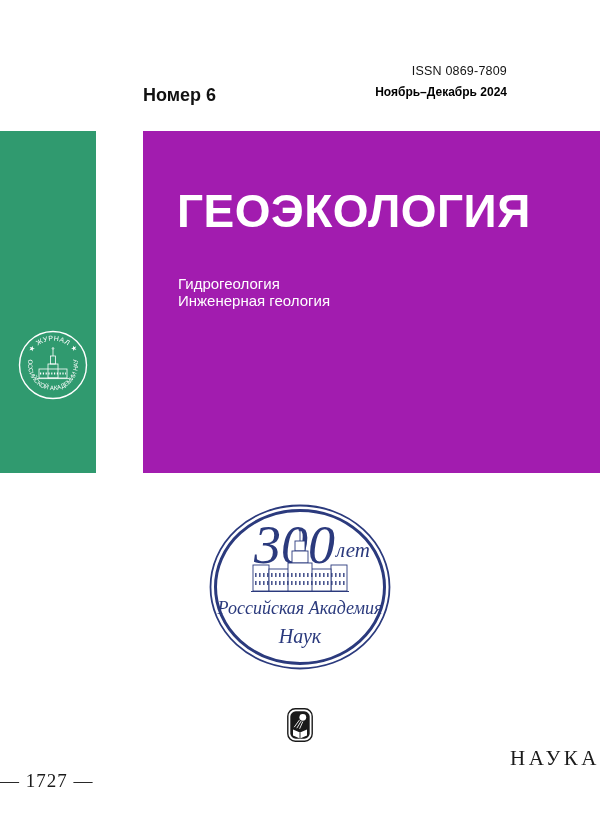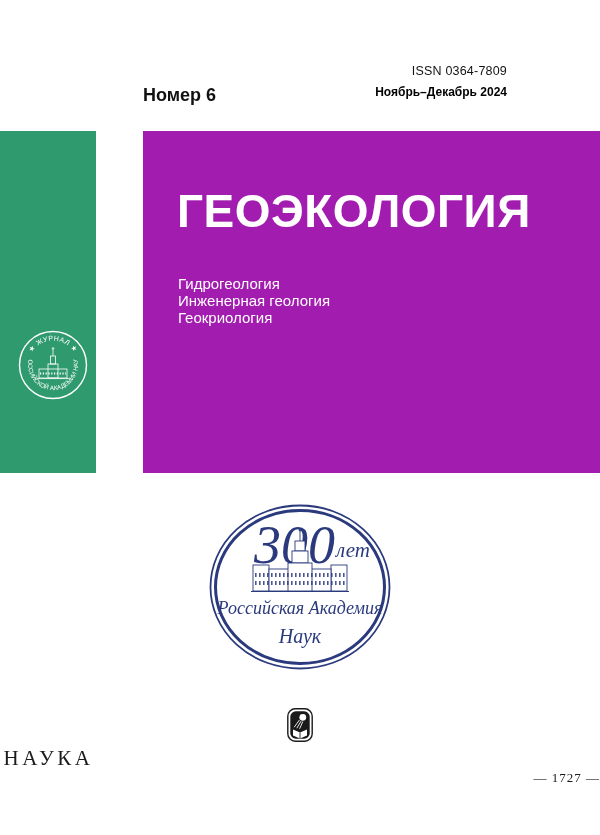--- a/index.html
+++ b/index.html
@@ -40,36 +40,36 @@
     position:absolute;left:35px;top:144px;
     font-size:15px;line-height:17px;color:#ffffff;
   }
   .ras-emblem{
     position:absolute;left:208px;top:503px;width:184px;height:168px;
   }
   .nauka-badge{
     position:absolute;left:287px;top:708px;width:26px;height:34px;
   }
   .publisher-name{
-    position:absolute;left:0;right:0;top:746px;text-align:left;
+    position:absolute;left:0;right:0;top:746px;text-align:right;
     font-family:"Liberation Serif",serif;font-size:21px;color:#1b1b1b;
     letter-spacing:3.5px;text-indent:3.5px;
   }
   .publisher-year{
-    position:absolute;left:0;right:0;top:770px;text-align:right;
-    font-family:"Liberation Serif",serif;font-size:13px;color:#1b1b1b;
+    position:absolute;left:0;right:0;top:770px;text-align:left;
+    font-family:"Liberation Serif",serif;font-size:19px;color:#1b1b1b;
     letter-spacing:1px;
   }
   .emblem-script{font-family:"Liberation Serif",serif;font-style:italic;fill:#2B3A7D;}
   .seal-text{font-family:"Liberation Sans",sans-serif;fill:#ffffff;}
 </style>
 </head>
 <body>
 
-<div class="issn">ISSN 0364-7809</div>
+<div class="issn">ISSN 0869-7809</div>
 <div class="issue-number">Номер 6</div>
 <div class="issue-date">Ноябрь–Декабрь 2024</div>
 
 <div class="green-strip">
   <svg class="seal" viewBox="0 0 72 72">
     <circle cx="36" cy="36" r="33.5" fill="none" stroke="#ffffff" stroke-width="1.4"></circle>
     <defs>
       <path id="sealTopArc" d="M 12.6,28.8 A 24.5,24.5 0 0 1 59.4,28.8"></path>
       <path id="sealRingArc" d="M 11.55,30.8 A 25,25 0 1 0 60.45,30.8"></path>
     </defs>
@@ -89,21 +89,20 @@
       <line x1="20" y1="49.6" x2="52" y2="49.6"></line>
     </g>
   </svg>
 </div>
 
 <div class="green-panel">
   <div class="journal-title">ГЕОЭКОЛОГИЯ</div>
   <div class="journal-subtitles">
     <div>Гидрогеология</div>
     <div>Инженерная геология</div>
-    <div>Геокриология</div>
   </div>
 </div>
 
 <svg class="ras-emblem" viewBox="0 0 184 168">
   <ellipse cx="92" cy="84" rx="89.5" ry="81.5" fill="none" stroke="#2B3A7D" stroke-width="1.8"></ellipse>
   <ellipse cx="92" cy="84" rx="84.5" ry="76.5" fill="none" stroke="#2B3A7D" stroke-width="3"></ellipse>
   <text class="emblem-script" x="46" y="60" font-size="54">300</text>
   <text class="emblem-script" x="128" y="54" font-size="21">лет</text>
   <g stroke="#2B3A7D" stroke-width="0.9" fill="#ffffff">
     <line x1="92" y1="28" x2="92" y2="38"></line>

